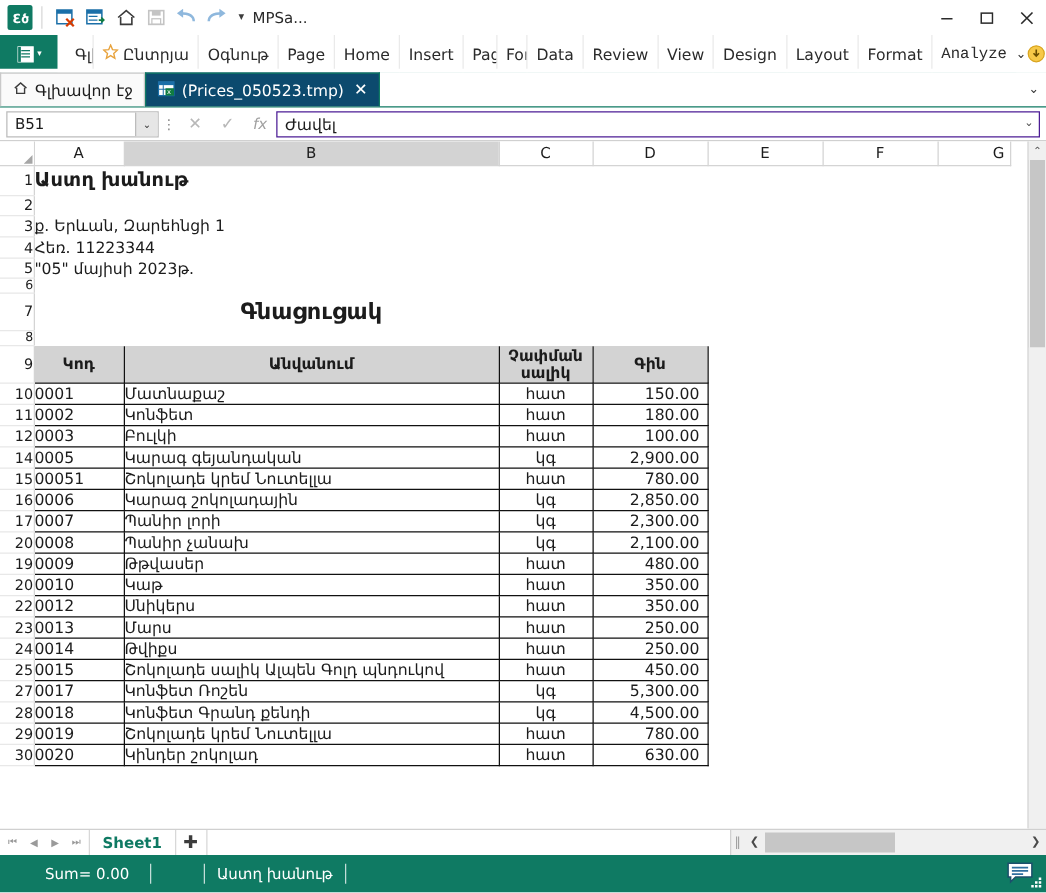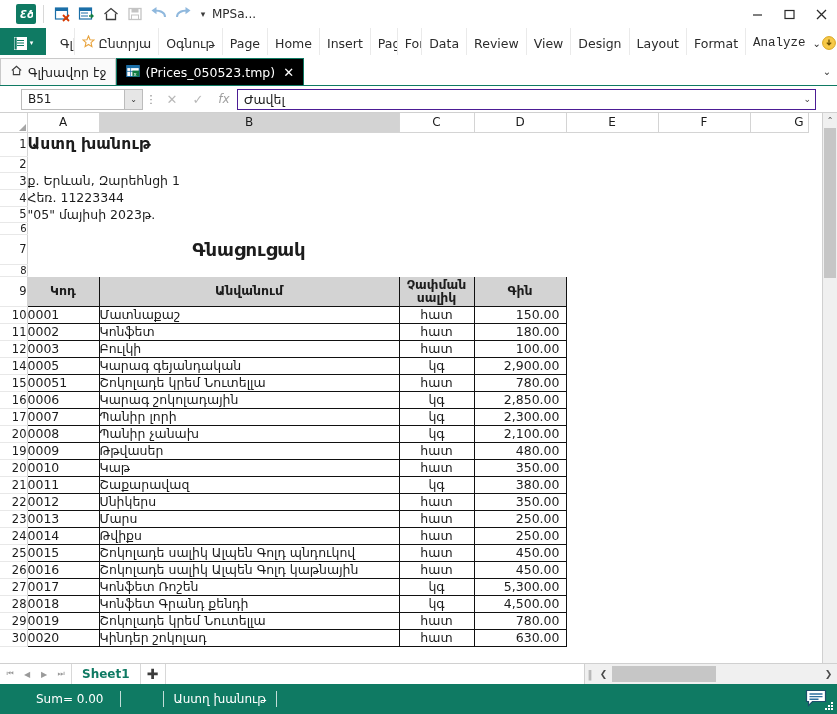--- a/index.html
+++ b/index.html
@@ -22,28 +22,27 @@
   .titlebar {
     height: 28px;
     background: #ffffff;
     display: flex;
     align-items: center;
     position: relative;
     flex: 0 0 28px;
   }
   .app-logo {
     width: 20px; height: 20px;
-    margin-left: 16px;
+    margin-left: 6px;
     background: #0f7a63;
     border-radius: 2px;
     color: #fff;
     font-size: 11px;
     display: flex; align-items: center; justify-content: center;
     font-weight: bold;
-    font-style: italic;
   }
   .tb-sep {
     width: 1px; height: 18px;
     background: #d8d8d8;
     margin: 0 7px;
   }
   .tb-icon {
     width: 24px; height: 22px;
     display: flex; align-items: center; justify-content: center;
     cursor: default;
@@ -145,21 +144,21 @@
     gap: 5px;
     padding: 0 9px;
     font-size: 12.5px;
     border: 1px solid #c9c9c9;
     border-bottom: none;
     background: #fafafa;
     color: #1c1c1c;
     white-space: nowrap;
   }
   .dtab.active {
-    background: #000000;
+    background: #0c4a6e;
     color: #ffffff;
     border-color: #0f7a63;
   }
   .dtab-close {
     font-size: 13px;
     margin-left: 3px;
     line-height: 1;
   }
   .doctabs-fill { flex: 1; }
   .doctabs-caret {
@@ -169,21 +168,21 @@
     color: #333;
   }
 
   
   .formulabar {
     height: 26px;
     background: #ffffff;
     display: flex;
     align-items: center;
     flex: 0 0 26px;
-    padding: 0 21px;
+    padding: 0 5px;
     gap: 0;
   }
   .namebox {
     width: 122px; height: 21px;
     border: 1px solid #bcbcbc;
     background: #fff;
     display: flex;
     align-items: center;
     font-size: 12px;
     color: #1c1c1c;
@@ -856,30 +855,20 @@
             <td class="rowhead">20</td>
             <td class="tb">0010</td>
             <td class="tb">Կաթ</td>
             <td class="tb ctr">հատ</td>
             <td class="tb num">350.00</td>
             <td class="cell blank"></td>
             <td class="cell blank"></td>
             <td class="cell blank"></td>
           </tr>
           <tr style="height:17px">
-            <td class="rowhead">21</td>
-            <td class="tb">0011</td>
-            <td class="tb">Շաքարավազ</td>
-            <td class="tb ctr">կգ</td>
-            <td class="tb num">380.00</td>
-            <td class="cell blank"></td>
-            <td class="cell blank"></td>
-            <td class="cell blank"></td>
-          </tr>
-          <tr style="height:17px">
             <td class="rowhead">22</td>
             <td class="tb">0012</td>
             <td class="tb">Սնիկերս</td>
             <td class="tb ctr">հատ</td>
             <td class="tb num">350.00</td>
             <td class="cell blank"></td>
             <td class="cell blank"></td>
             <td class="cell blank"></td>
           </tr>
           <tr style="height:17px">
@@ -899,30 +888,20 @@
             <td class="tb ctr">հատ</td>
             <td class="tb num">250.00</td>
             <td class="cell blank"></td>
             <td class="cell blank"></td>
             <td class="cell blank"></td>
           </tr>
           <tr style="height:17px">
             <td class="rowhead">25</td>
             <td class="tb">0015</td>
             <td class="tb">Շոկոլադե սալիկ Ալպեն Գոլդ պնդուկով</td>
-            <td class="tb ctr">հատ</td>
-            <td class="tb num">450.00</td>
-            <td class="cell blank"></td>
-            <td class="cell blank"></td>
-            <td class="cell blank"></td>
-          </tr>
-          <tr style="height:17px">
-            <td class="rowhead">26</td>
-            <td class="tb">0016</td>
-            <td class="tb">Շոկոլադե սալիկ Ալպեն Գոլդ կաթնային</td>
             <td class="tb ctr">հատ</td>
             <td class="tb num">450.00</td>
             <td class="cell blank"></td>
             <td class="cell blank"></td>
             <td class="cell blank"></td>
           </tr>
           <tr style="height:17px">
             <td class="rowhead">27</td>
             <td class="tb">0017</td>
             <td class="tb">Կոնֆետ Ռոշեն</td>

